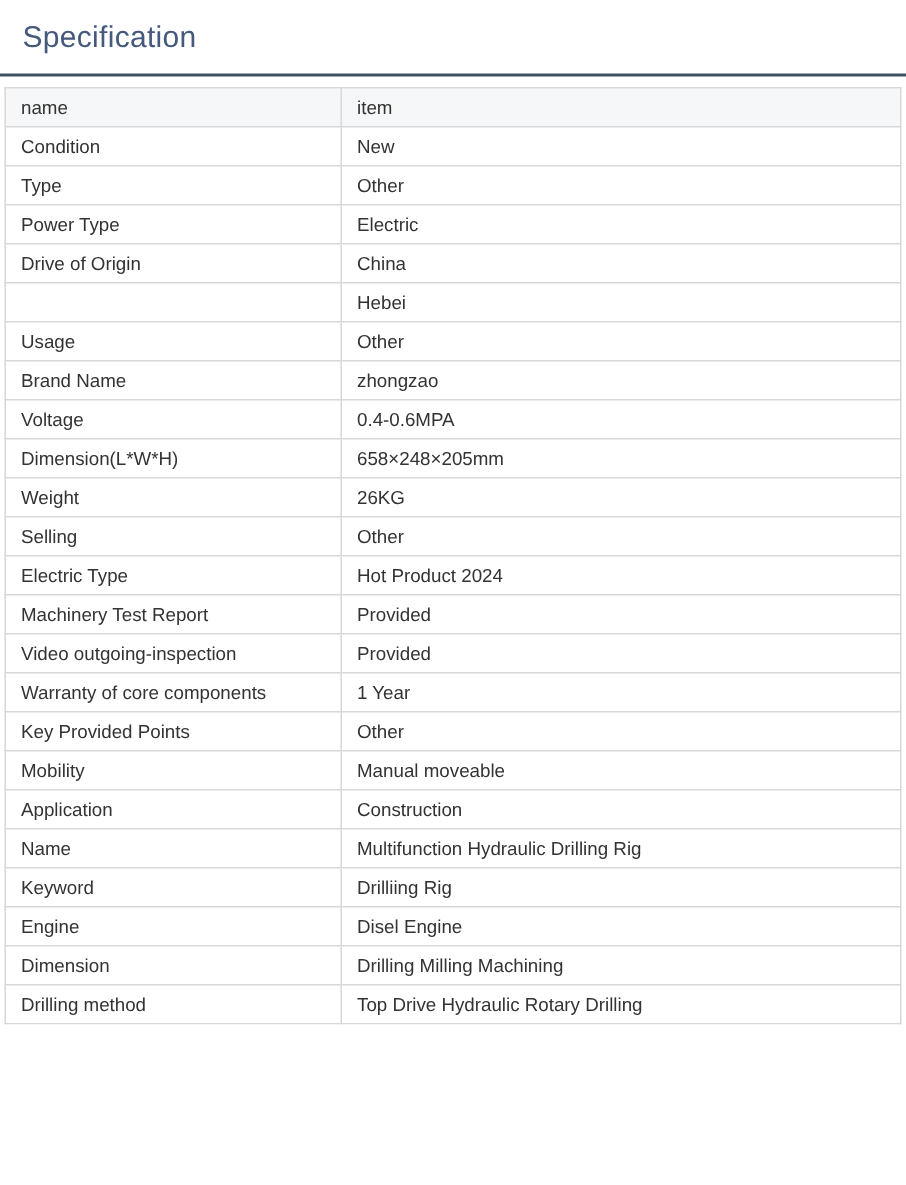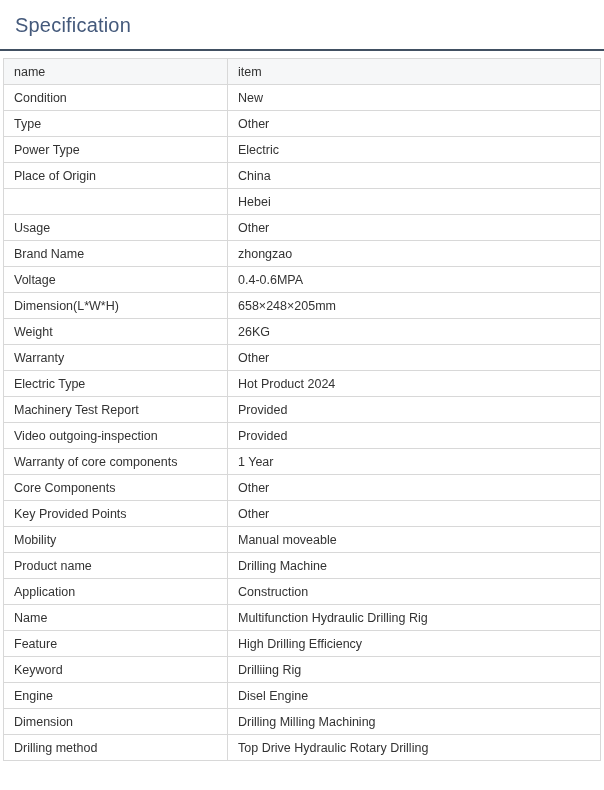--- a/index.html
+++ b/index.html
@@ -80,21 +80,21 @@
   </tr>
         <tr class="spec-row">
     <td class="cell-item">Type</td>
     <td class="cell-value">Other</td>
   </tr>
         <tr class="spec-row">
     <td class="cell-item">Power Type</td>
     <td class="cell-value">Electric</td>
   </tr>
         <tr class="spec-row">
-    <td class="cell-item">Place of Origin</td>
+    <td class="cell-item">Drive of Origin</td>
     <td class="cell-value">China</td>
   </tr>
         <tr class="spec-row">
     <td class="cell-item"></td>
     <td class="cell-value">Hebei</td>
   </tr>
         <tr class="spec-row">
     <td class="cell-item">Usage</td>
     <td class="cell-value">Other</td>
   </tr>
@@ -108,66 +108,54 @@
   </tr>
         <tr class="spec-row">
     <td class="cell-item">Dimension(L*W*H)</td>
     <td class="cell-value">658×248×205mm</td>
   </tr>
         <tr class="spec-row">
     <td class="cell-item">Weight</td>
     <td class="cell-value">26KG</td>
   </tr>
         <tr class="spec-row">
-    <td class="cell-item">Warranty</td>
+    <td class="cell-item">Selling</td>
     <td class="cell-value">Other</td>
   </tr>
         <tr class="spec-row">
     <td class="cell-item">Electric Type</td>
     <td class="cell-value">Hot Product 2024</td>
   </tr>
         <tr class="spec-row">
     <td class="cell-item">Machinery Test Report</td>
     <td class="cell-value">Provided</td>
   </tr>
         <tr class="spec-row">
     <td class="cell-item">Video outgoing-inspection</td>
     <td class="cell-value">Provided</td>
   </tr>
         <tr class="spec-row">
     <td class="cell-item">Warranty of core components</td>
     <td class="cell-value">1 Year</td>
   </tr>
         <tr class="spec-row">
-    <td class="cell-item">Core Components</td>
-    <td class="cell-value">Other</td>
-  </tr>
-        <tr class="spec-row">
     <td class="cell-item">Key Provided Points</td>
     <td class="cell-value">Other</td>
   </tr>
         <tr class="spec-row">
     <td class="cell-item">Mobility</td>
     <td class="cell-value">Manual moveable</td>
   </tr>
         <tr class="spec-row">
-    <td class="cell-item">Product name</td>
-    <td class="cell-value">Drilling Machine</td>
-  </tr>
-        <tr class="spec-row">
     <td class="cell-item">Application</td>
     <td class="cell-value">Construction</td>
   </tr>
         <tr class="spec-row">
     <td class="cell-item">Name</td>
     <td class="cell-value">Multifunction Hydraulic Drilling Rig</td>
-  </tr>
-        <tr class="spec-row">
-    <td class="cell-item">Feature</td>
-    <td class="cell-value">High Drilling Efficiency</td>
   </tr>
         <tr class="spec-row">
     <td class="cell-item">Keyword</td>
     <td class="cell-value">Drilliing Rig</td>
   </tr>
         <tr class="spec-row">
     <td class="cell-item">Engine</td>
     <td class="cell-value">Disel Engine</td>
   </tr>
         <tr class="spec-row">

